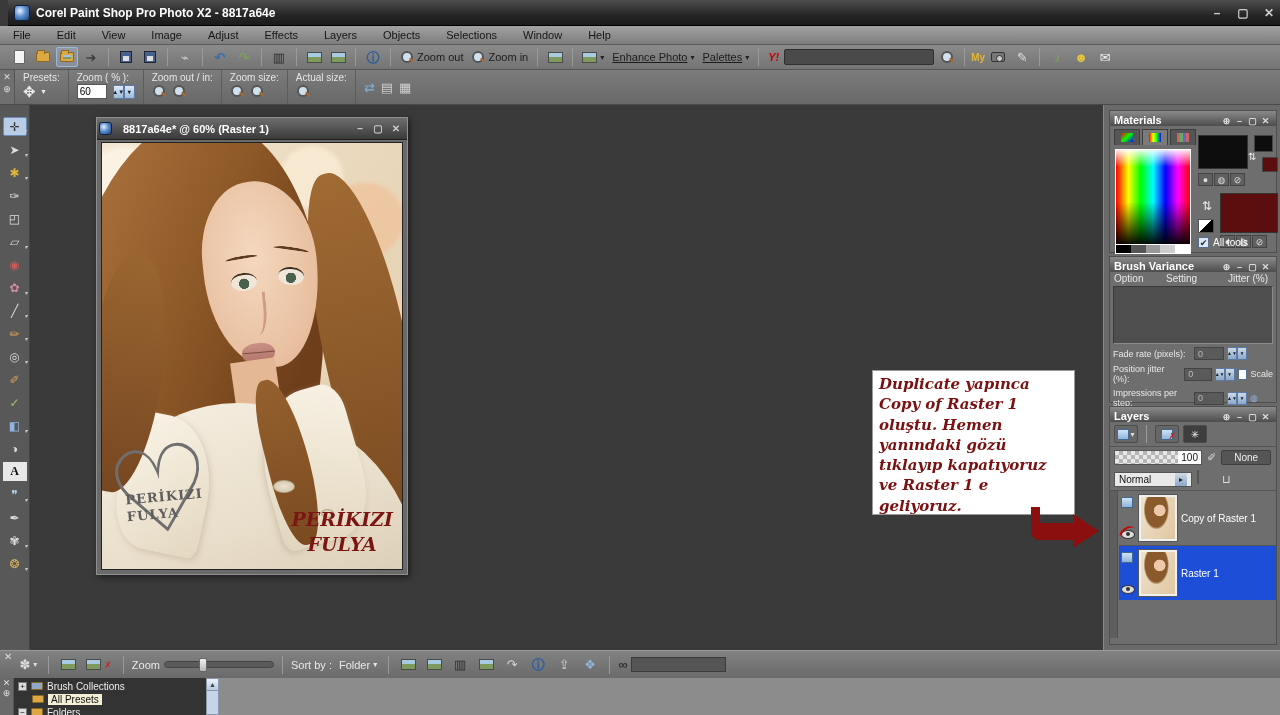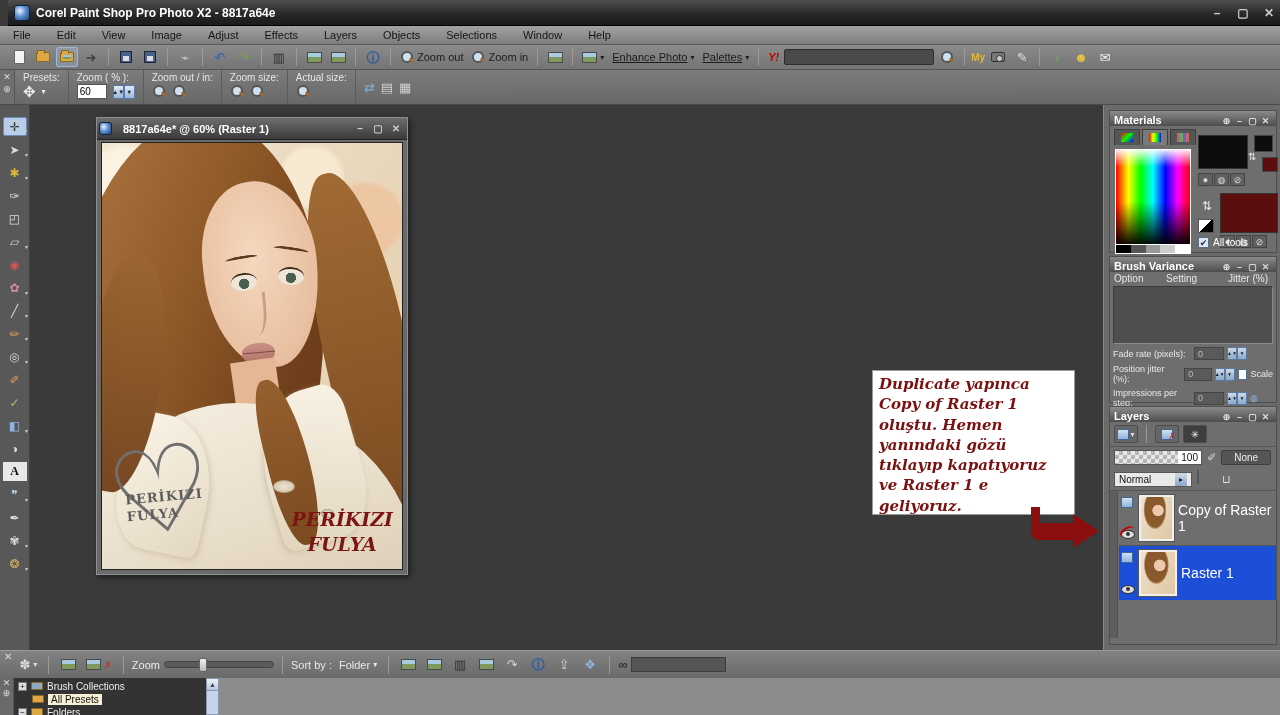--- a/index.html
+++ b/index.html
@@ -146,21 +146,21 @@
 .licons{display:flex;flex-direction:column;justify-content:space-between;height:46px;padding:2px 0}
 .eyei{position:relative;width:14px;height:9px}
 .eyei:before{content:"";position:absolute;inset:0;border:1px solid #333;border-radius:50%;background:#ddd}
 .eyei:after{content:"";position:absolute;left:5px;top:2px;width:4px;height:4px;border-radius:50%;background:#333}
 .eyei.off i{position:absolute;left:-2px;top:-3px;width:18px;height:14px;border-top:2px solid #c00;transform:rotate(-35deg);border-radius:50%}
 .thumb{width:38px;height:46px;border:2px solid #f0f0f0;outline:1px solid #555;
 background:
 radial-gradient(circle at 55% 32%,#eec8aa 0 16%,transparent 18%),
 radial-gradient(ellipse at 45% 30%,#8a5a2c 0 42%,transparent 48%),
 linear-gradient(120deg,#f0e2cc,#dfc7a3)}
-.lname{color:#fff;font-size:14px}
+.lname{color:#fff;font-size:10px}
 
 #orgbar{left:0;top:650px;width:1280px;height:28px;background:linear-gradient(#828282,#6a6a6a);border-top:1px solid #9a9a9a;display:flex;align-items:center;gap:4px;padding-left:4px}
 #orgbar .lbl{color:#e8e8e8}
 .slider{width:110px;height:7px;background:#5a5a5a;border:1px solid #444;border-radius:4px;position:relative}
 .slider b{position:absolute;left:34px;top:-4px;width:8px;height:14px;background:linear-gradient(#f2f2f2,#b9b9b9);border:1px solid #666;border-radius:2px}
 .sortdd{display:flex;align-items:center;gap:4px;color:#e8e8e8}
 .srchbox{width:95px;height:15px;background:#555;border:1px solid #3c3c3c}
 
 #browser{left:0;top:678px;width:1280px;height:37px;background:#8c8c8c}
 #bleft{position:absolute;left:0;top:0;width:14px;height:37px;background:#6a6a6a;border-right:1px solid #555;color:#ddd;font-size:9px;text-align:center}

